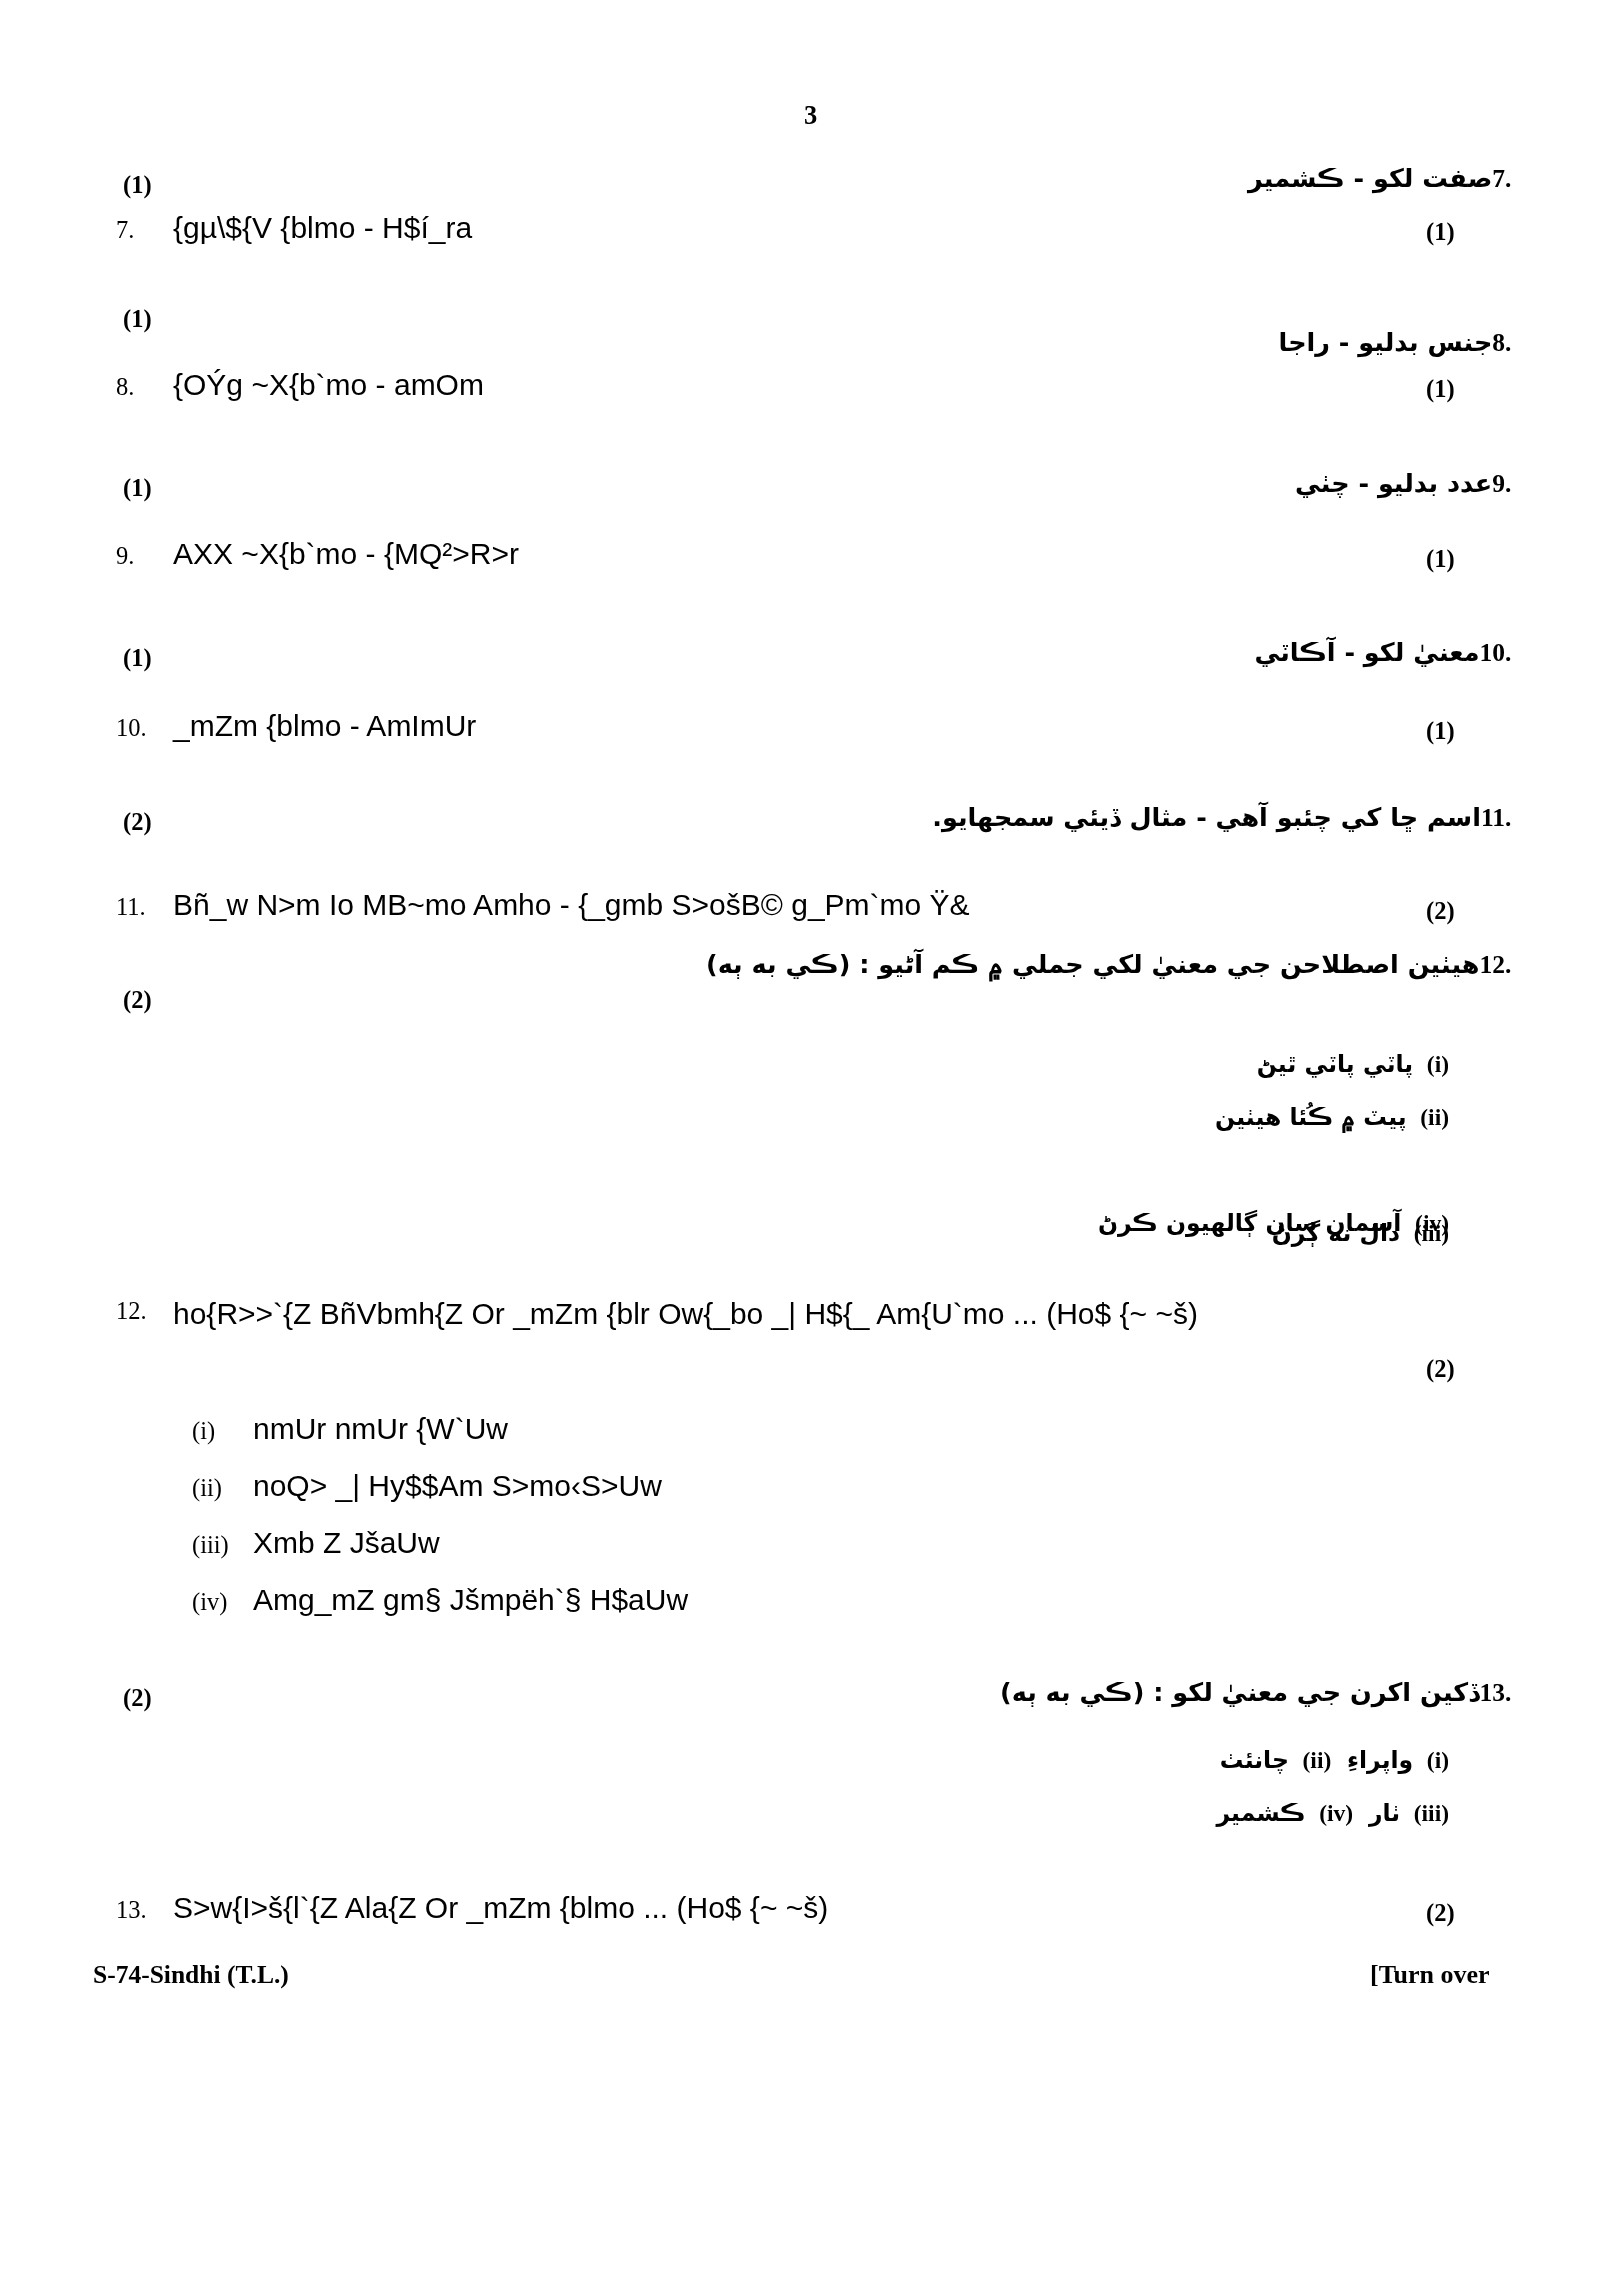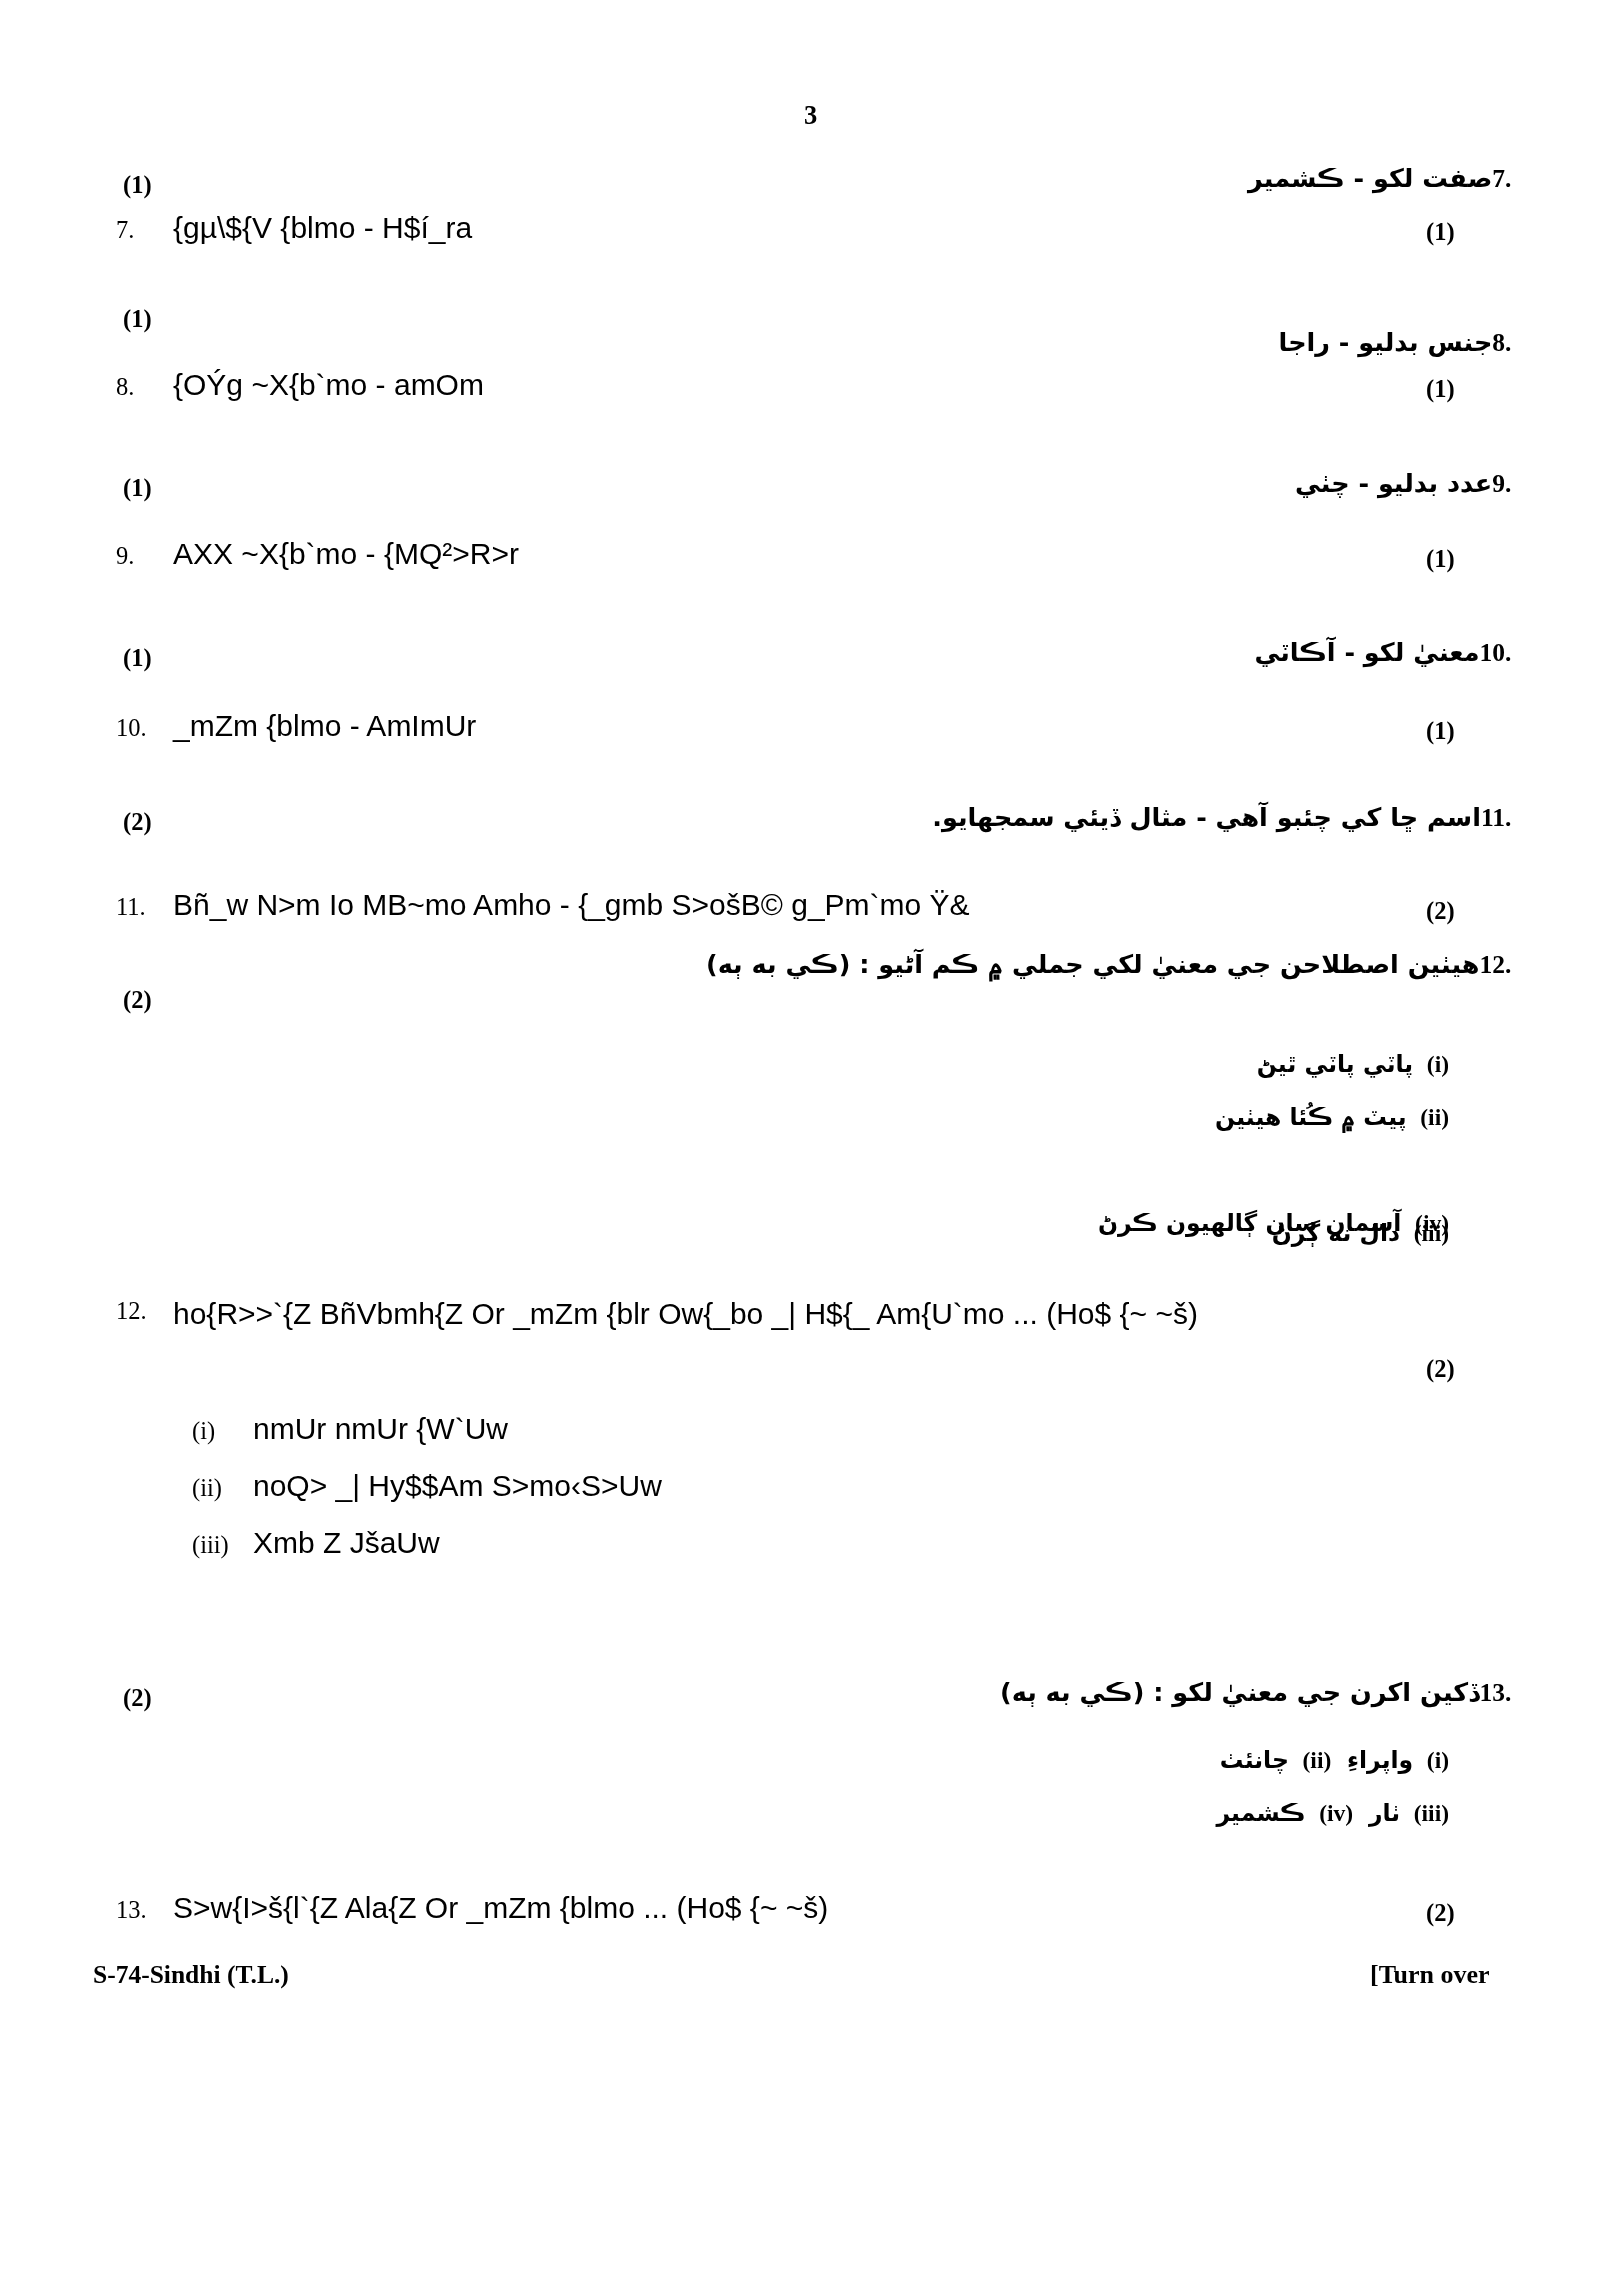--- a/index.html
+++ b/index.html
@@ -258,20 +258,23 @@
 
   <div class="roman-sub" style="top:1409px;">
     <span class="roman-label">(i)</span><span>nmUr nmUr {W`Uw</span>
   </div>
   <div class="roman-sub" style="top:1466px;">
     <span class="roman-label">(ii)</span><span>noQ&gt; _| Hy$$Am S&gt;mo‹S&gt;Uw</span>
   </div>
   <div class="roman-sub" style="top:1523px;">
     <span class="roman-label">(iii)</span><span>Xmb Z JšaUw</span>
   </div>
+  <div class="roman-sub" style="top:1580px;">
+    <span class="roman-label">(iv)</span><span>Amg_mZ gm§ Jšmpëh`§ H$aUw</span>
+  </div>
 
   <div class="marks-left" style="top:1686px;">(2)</div>
   <div class="sindhi-line" style="top:1675px;text-align:right;">
     <span class="q-no">13.</span><span class="s-text">ڏکين اکرن جي معنيٰ لکو : (ڪي به ٻه)</span>
   </div>
 
   <div class="sindhi-sub" style="top:1745px;">
     <span class="roman-label">(i)</span><span class="s-text">واپراءِ</span><span class="roman-label">(ii)</span><span class="s-text">چانئٺ</span>
   </div>
   <div class="sindhi-sub" style="top:1798px;">

